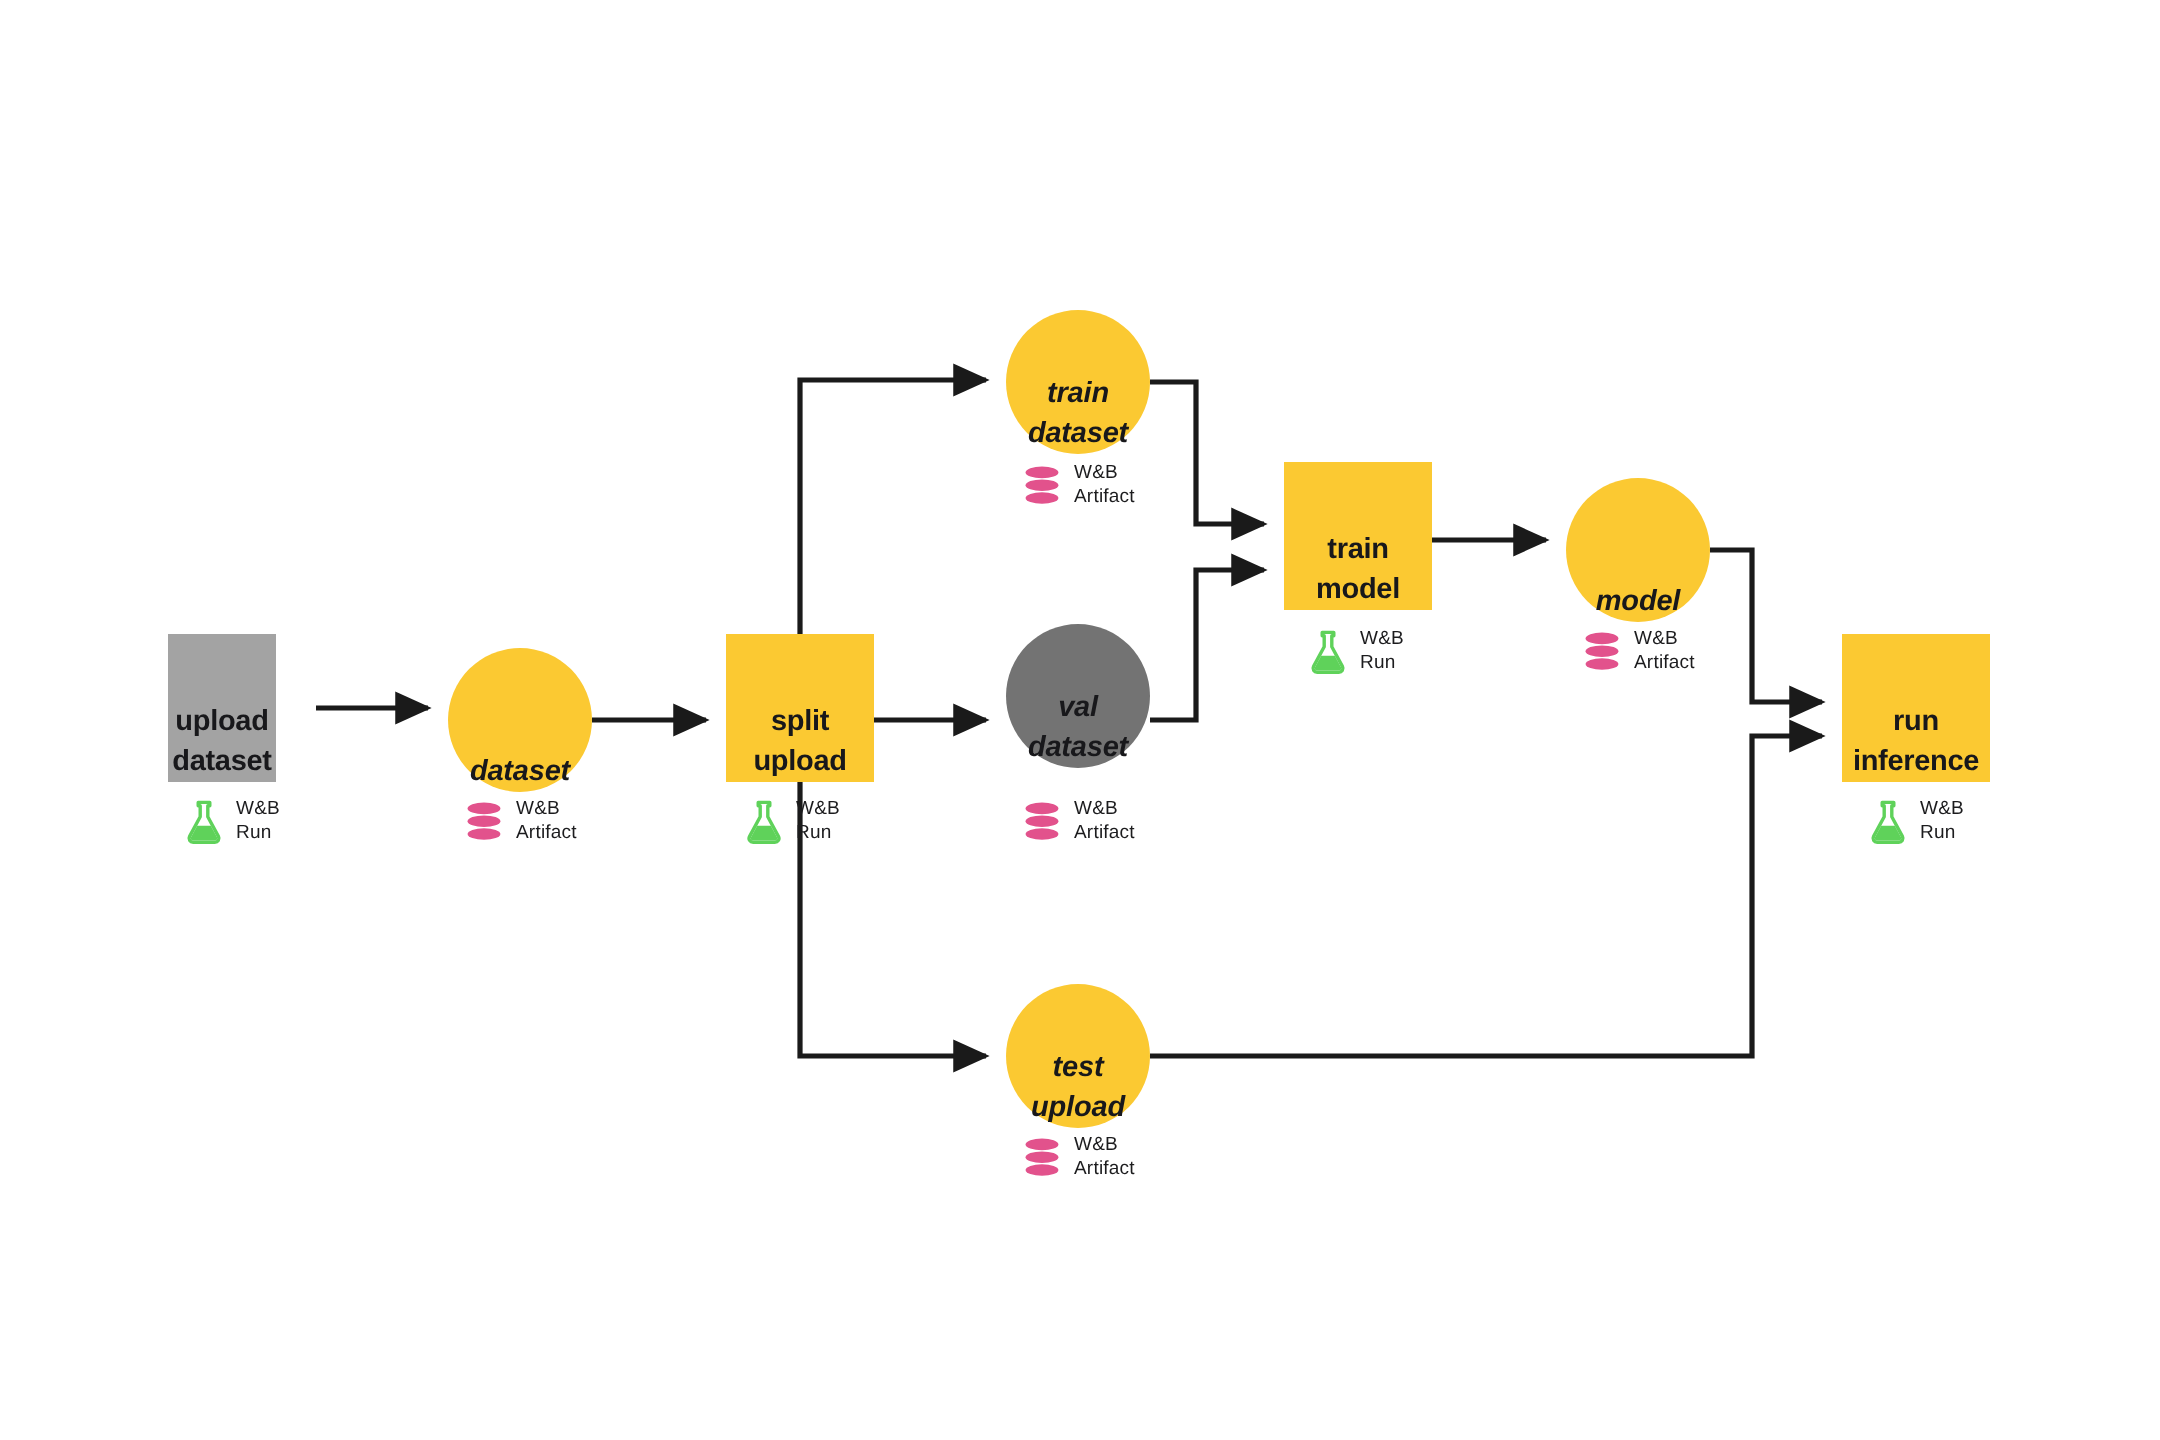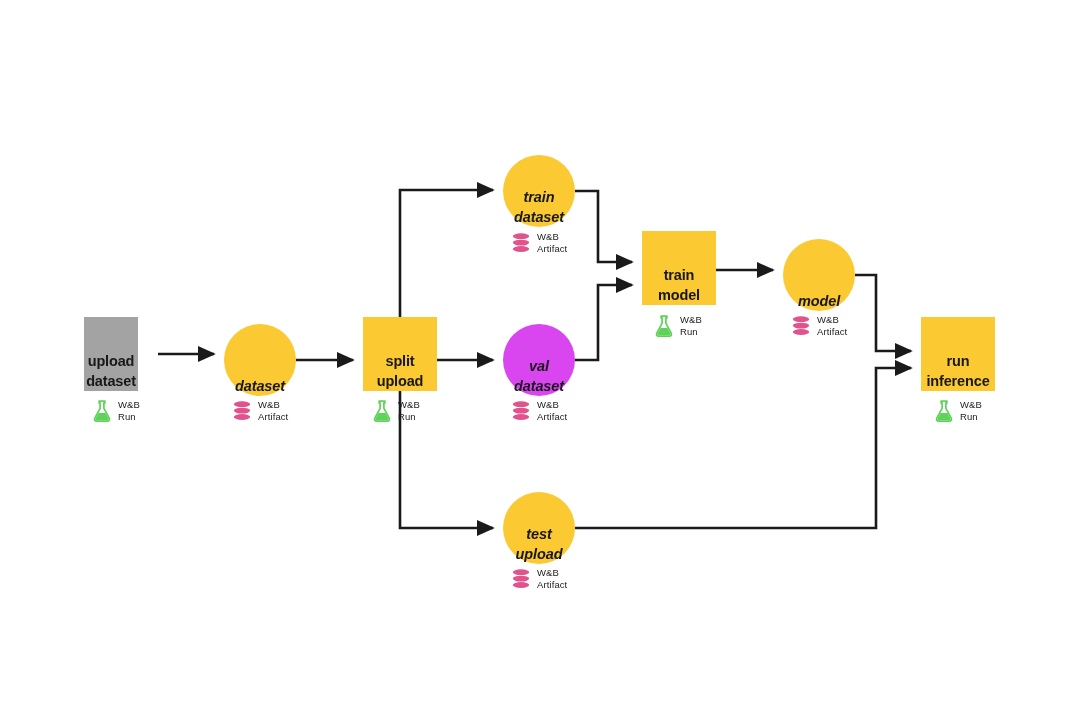--- a/index.html
+++ b/index.html
@@ -109,21 +109,21 @@
         <span class="label">dataset</span>
       </div>
       <div class="node box" style="left: 363px; top: 317px; width: 74px; height: 74px; background: rgb(251, 201, 50); color: rgb(24, 24, 27);">
         <span class="label">split
 upload</span>
       </div>
       <div class="node circle" style="left: 503px; top: 155px; width: 72px; height: 72px; background: rgb(251, 201, 50); color: rgb(24, 24, 27);">
         <span class="label">train
 dataset</span>
       </div>
-      <div class="node circle" style="left: 503px; top: 324px; width: 72px; height: 72px; background: #d946ef; color: rgb(24, 24, 27);">
+      <div class="node circle" style="left: 503px; top: 312px; width: 72px; height: 72px; background: #737373; color: rgb(24, 24, 27);">
         <span class="label">val
 dataset</span>
       </div>
       <div class="node circle" style="left: 503px; top: 492px; width: 72px; height: 72px; background: rgb(251, 201, 50); color: rgb(24, 24, 27);">
         <span class="label">test
 upload</span>
       </div>
       <div class="node box" style="left: 642px; top: 231px; width: 74px; height: 74px; background: rgb(251, 201, 50); color: rgb(24, 24, 27);">
         <span class="label">train
 model</span>

